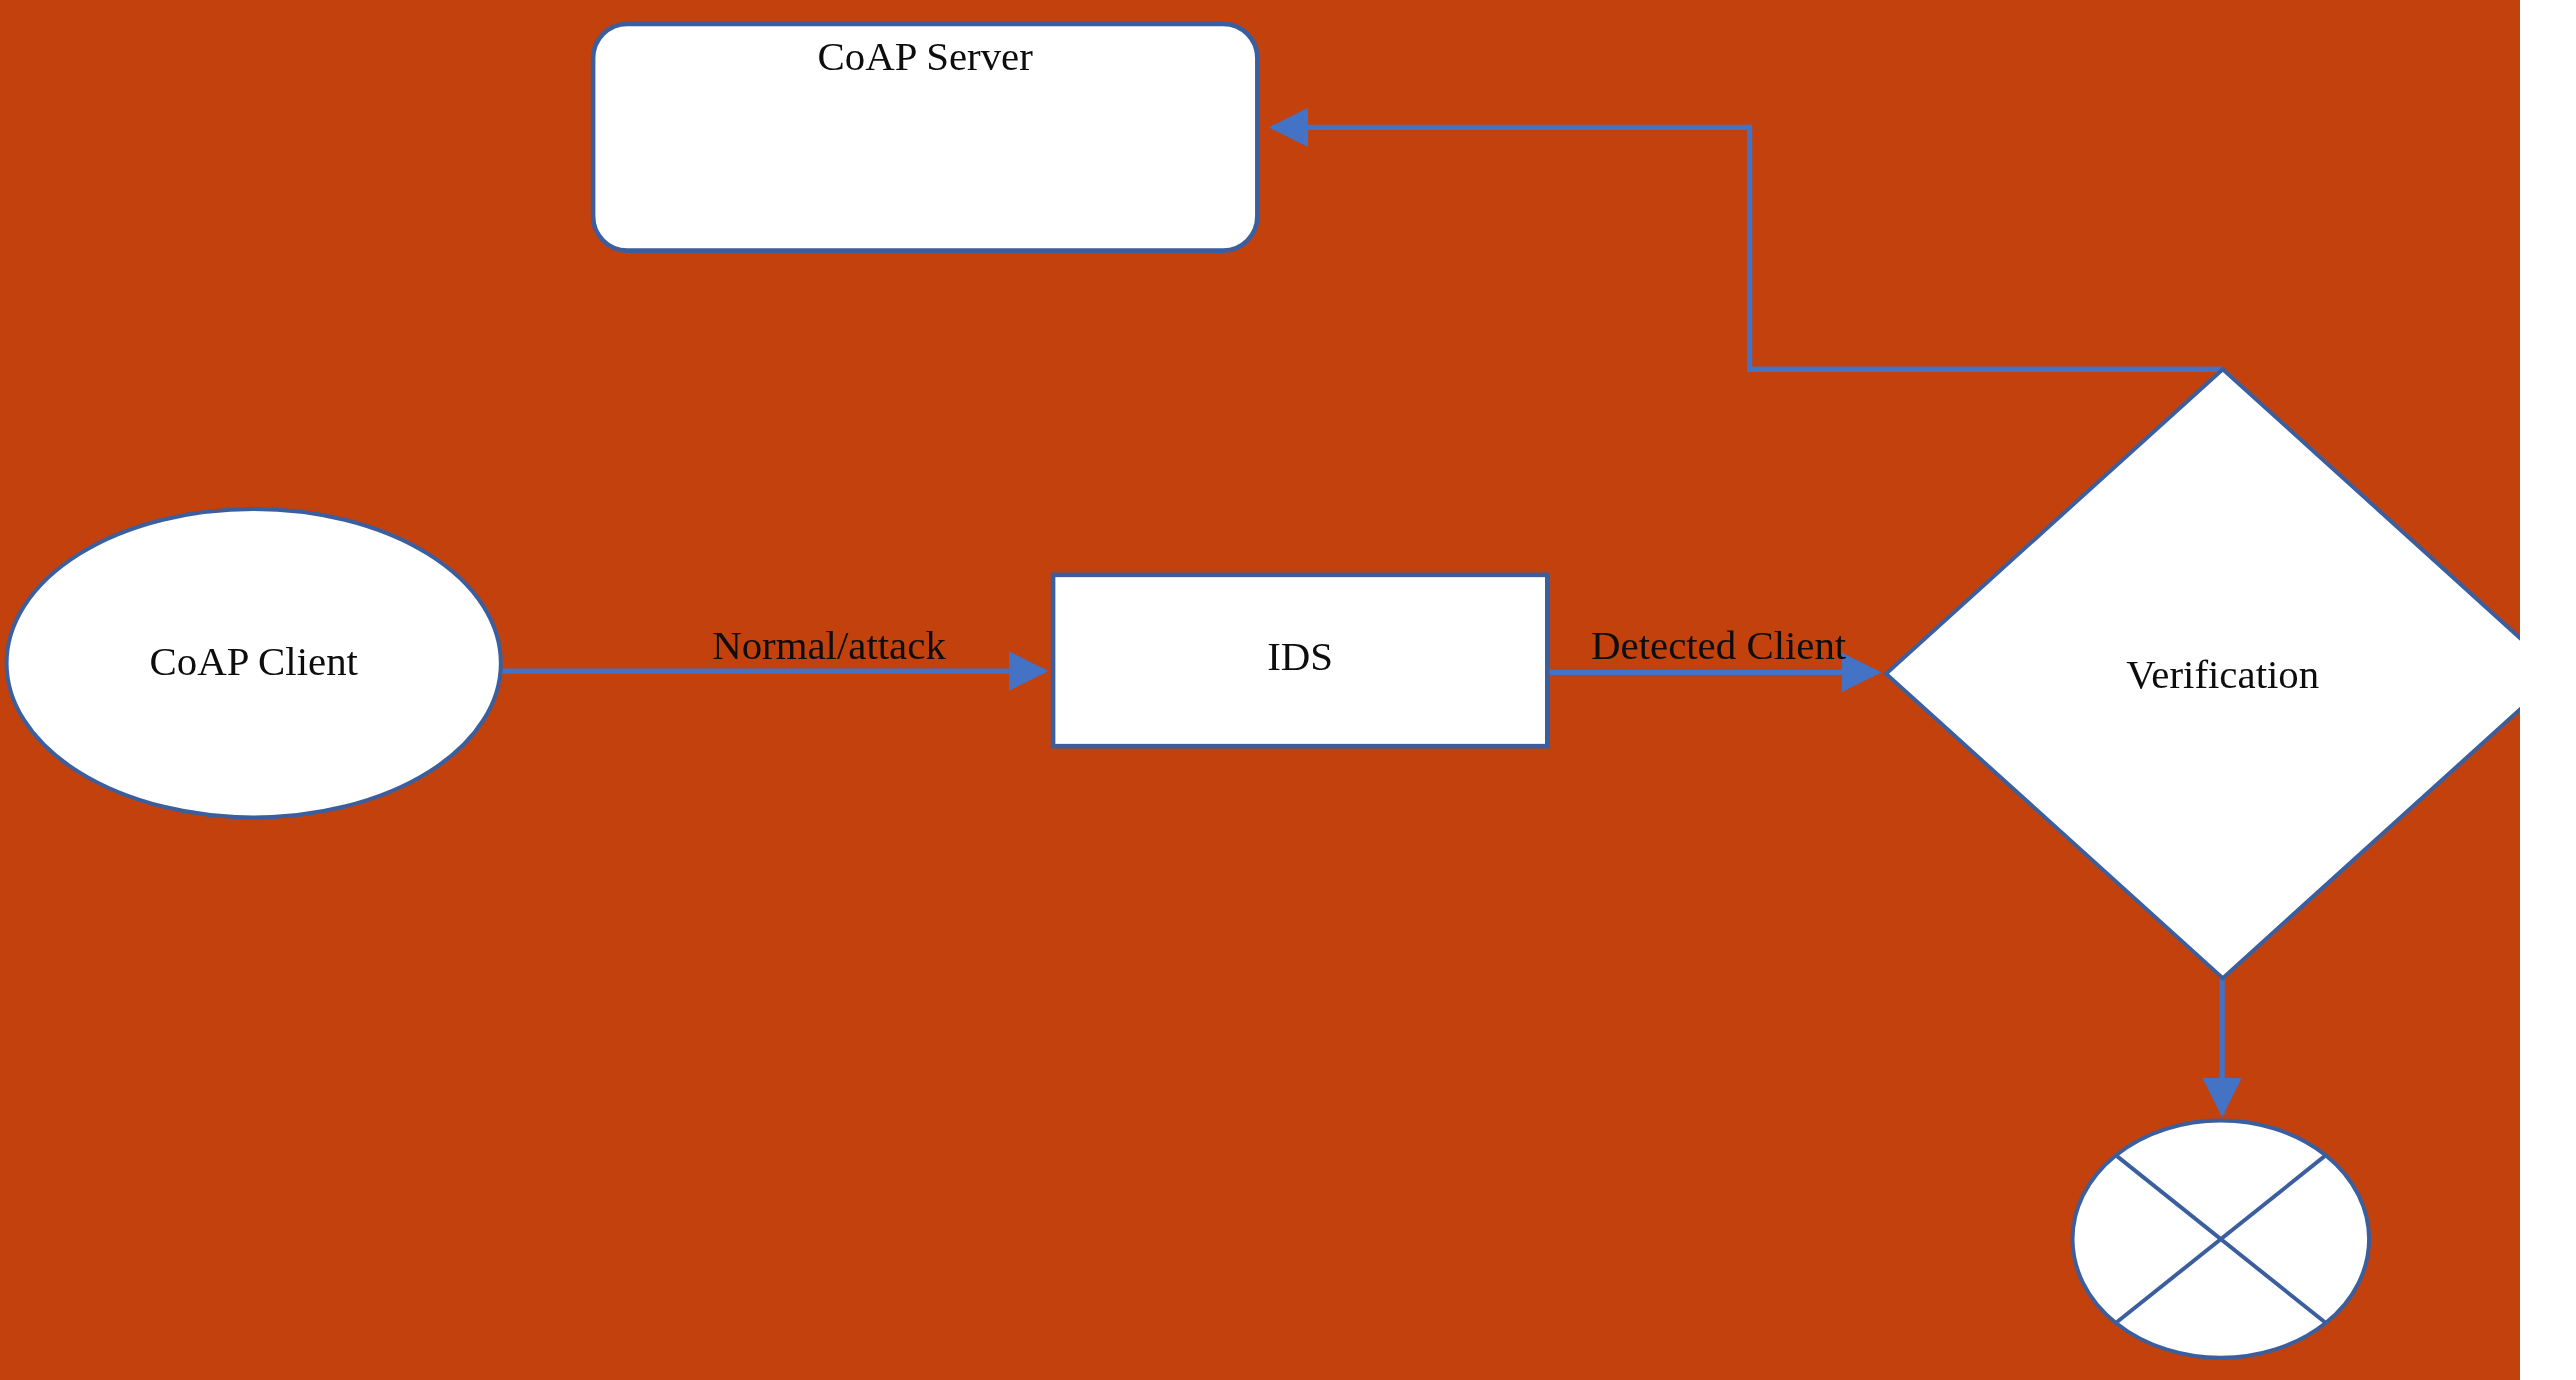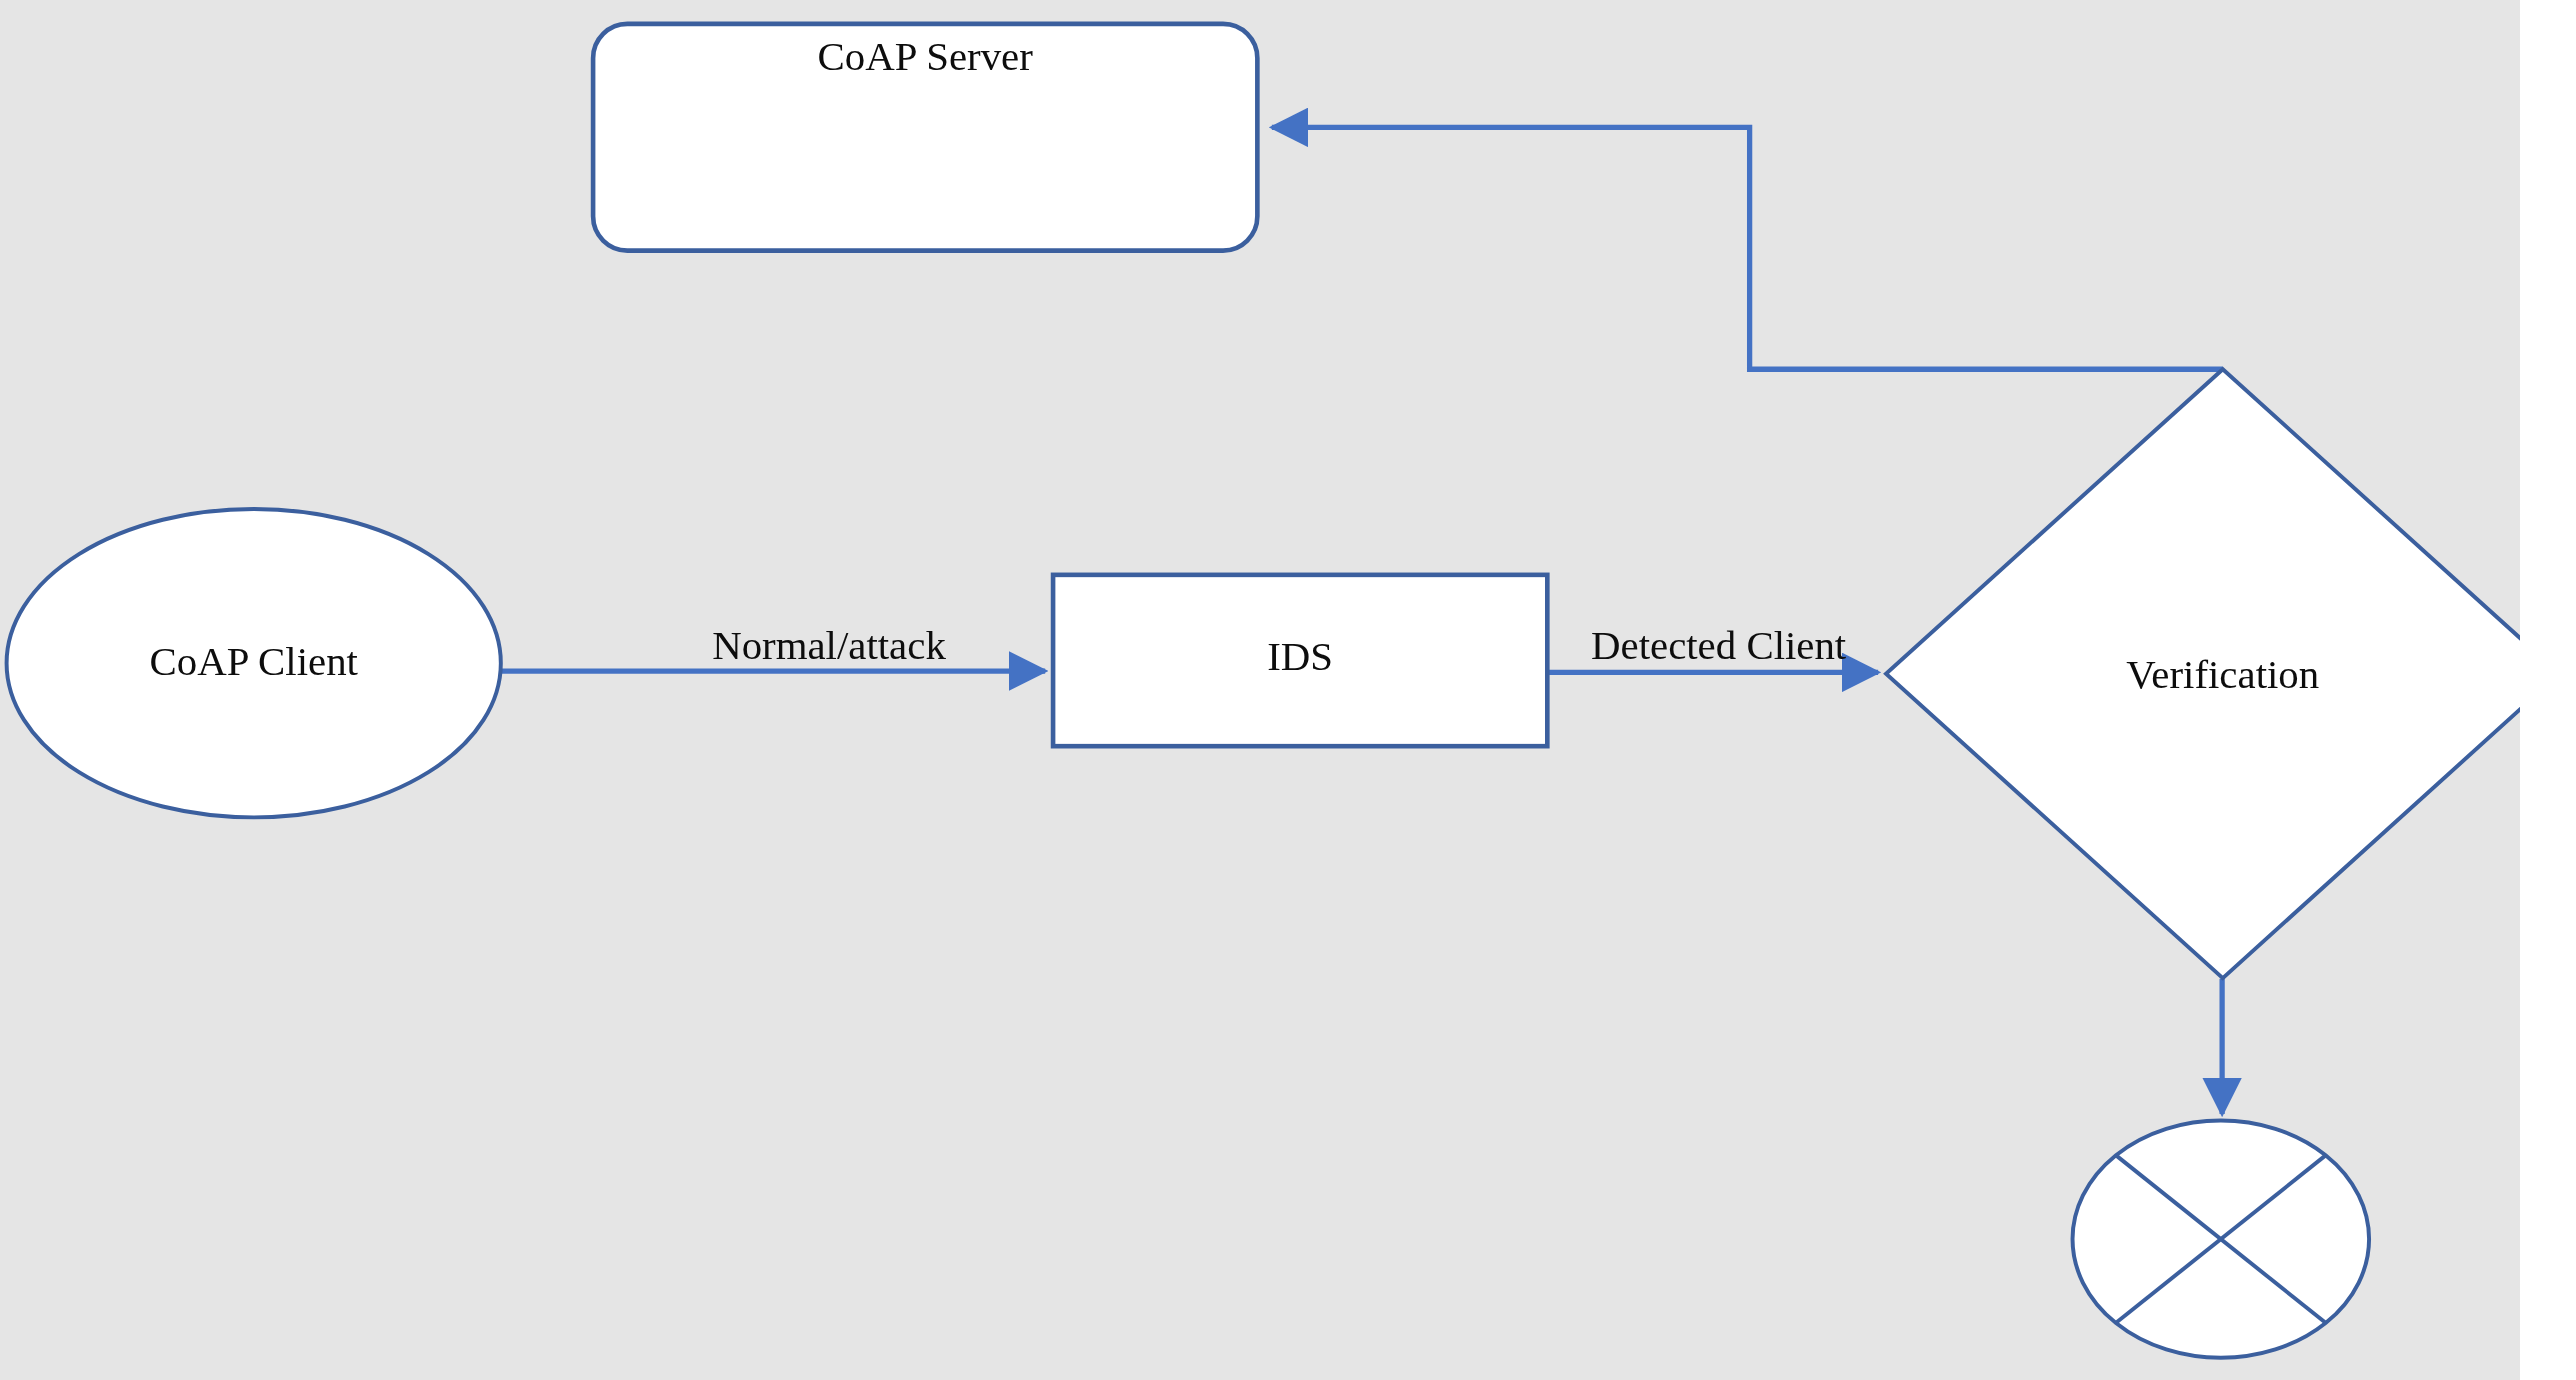--- a/index.html
+++ b/index.html
@@ -8,21 +8,21 @@
     padding: 0;
     background: #ffffff;
   }
   body {
     font-family: "Liberation Serif", "DejaVu Serif", serif;
   }
   #stage {
     position: relative;
     width: 2520px;
     height: 1381px;
-    background: #e5e5e5;
+    background: #c2410c;
     overflow: hidden;
   }
   #diagram-svg {
     position: absolute;
     top: 0;
     left: 0;
     width: 2576px;
     height: 1381px;
     display: block;
   }

